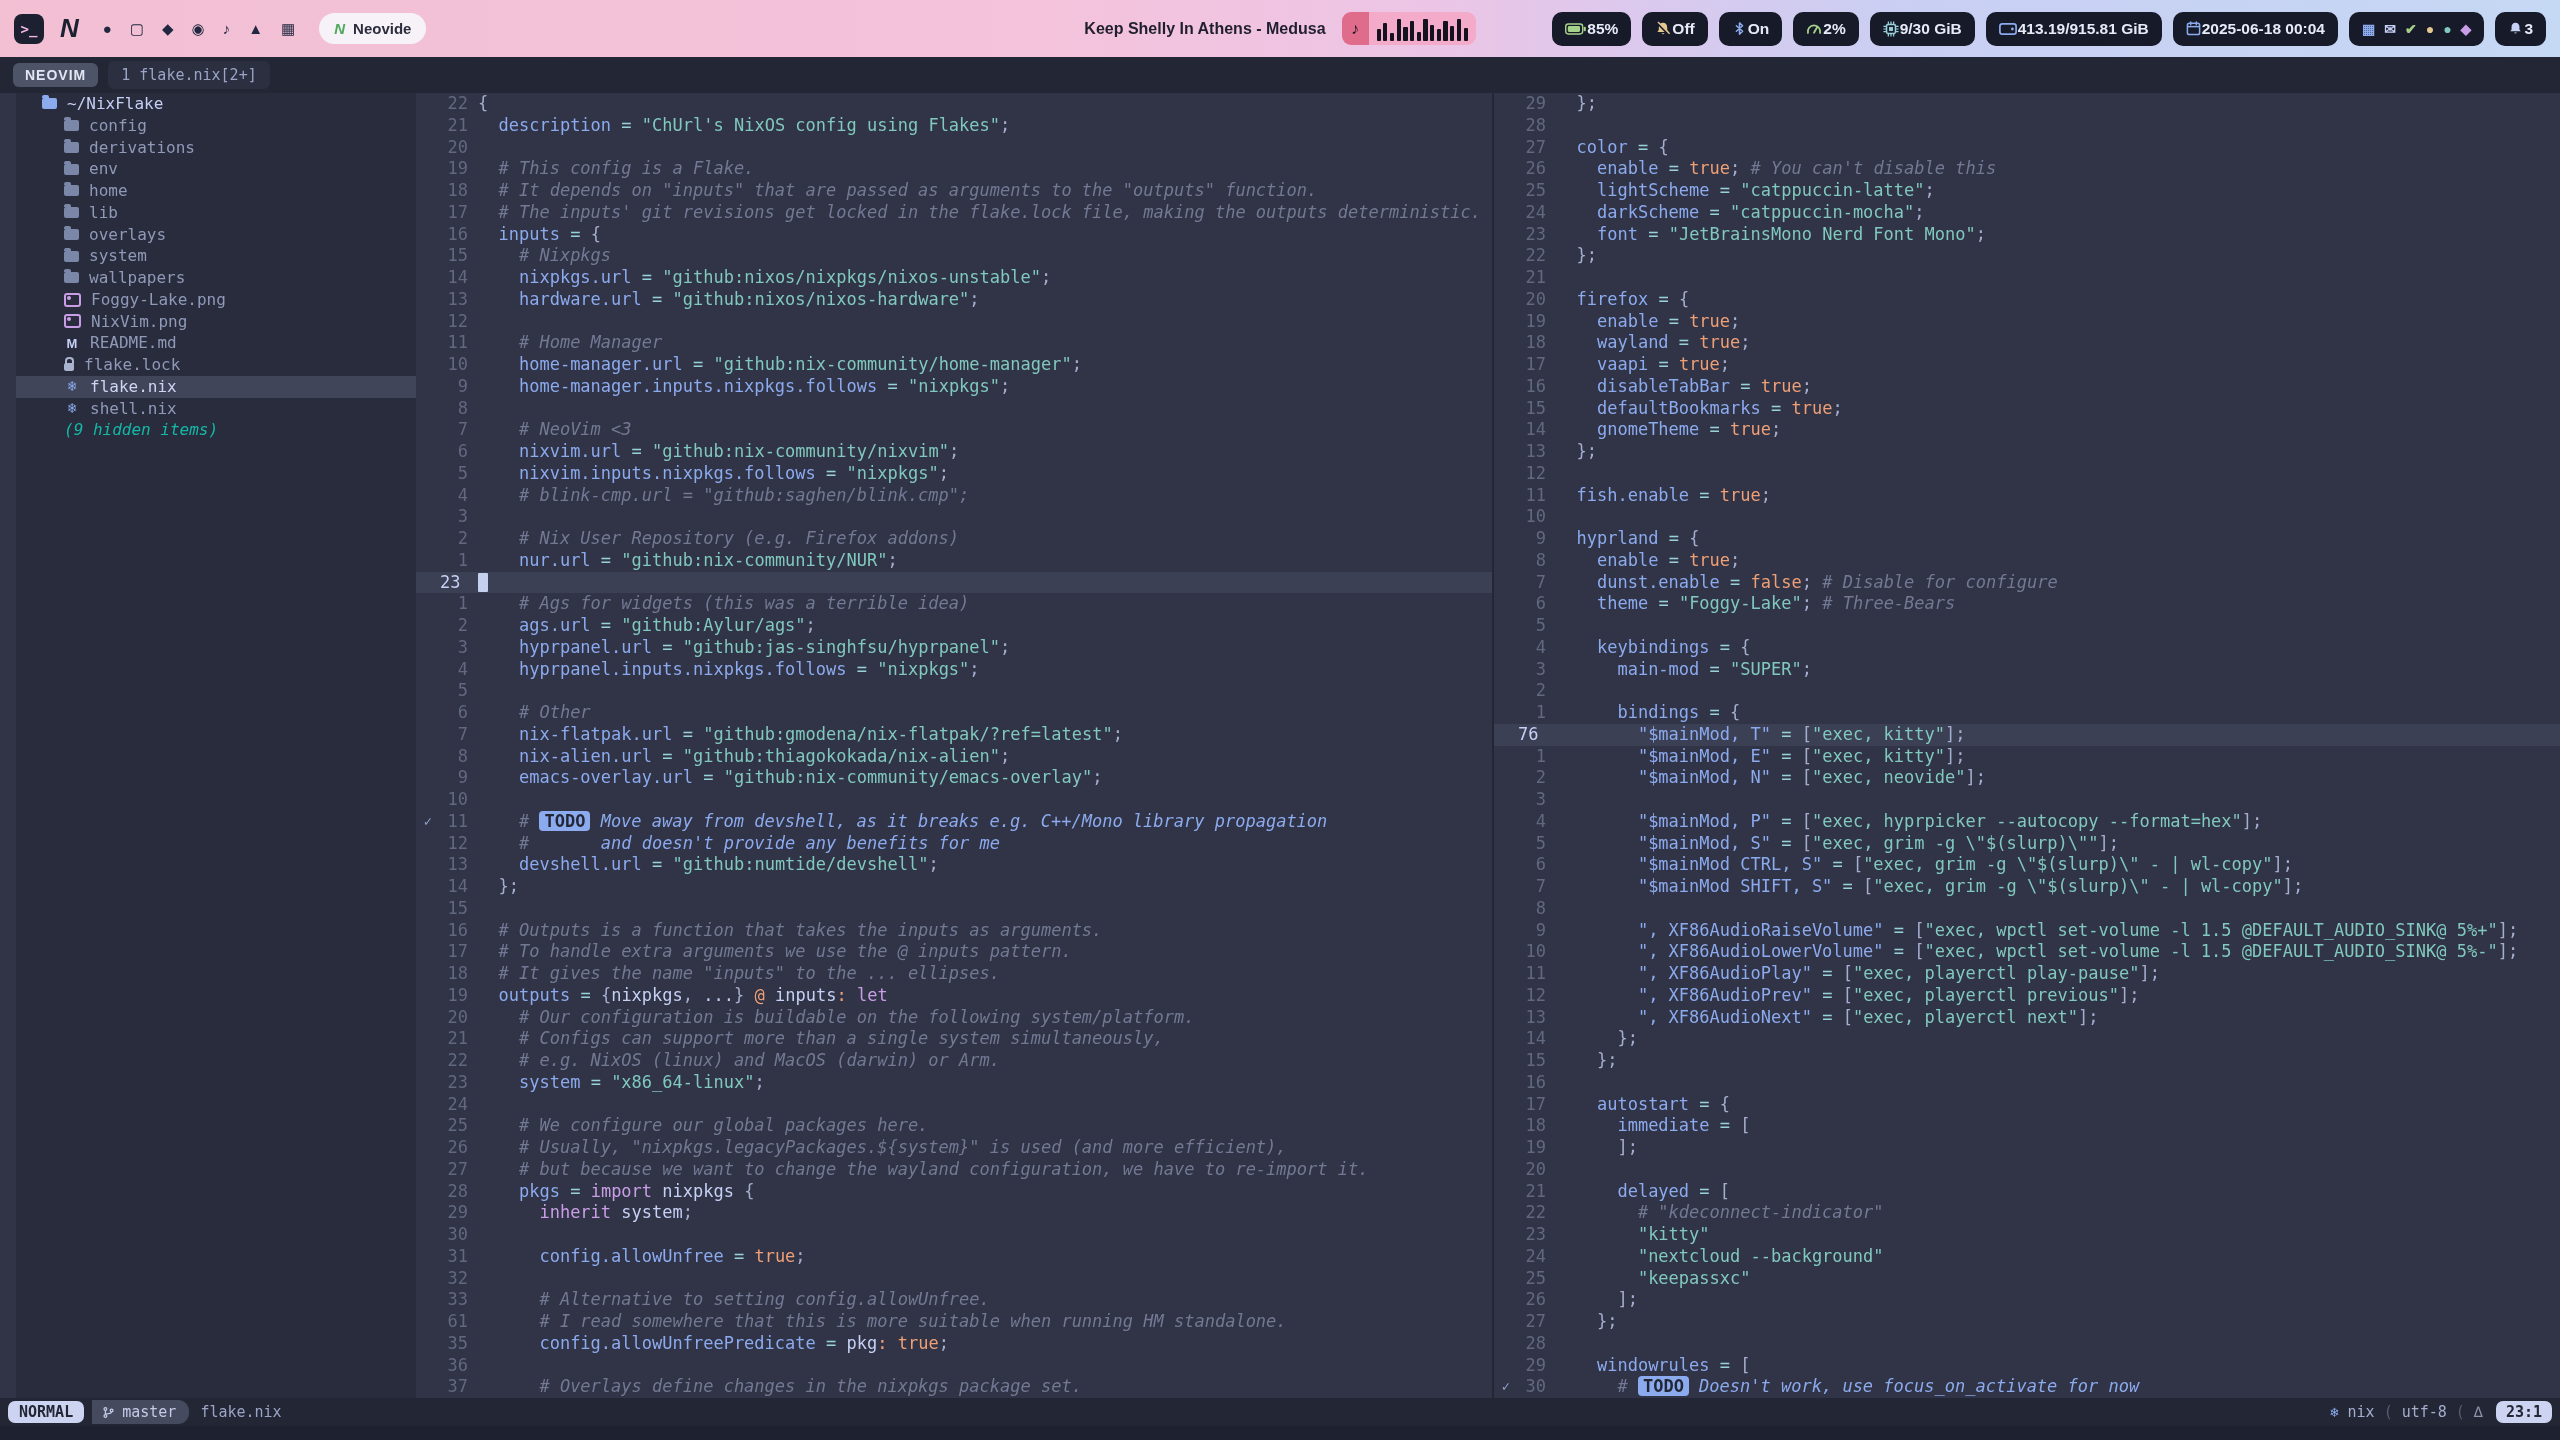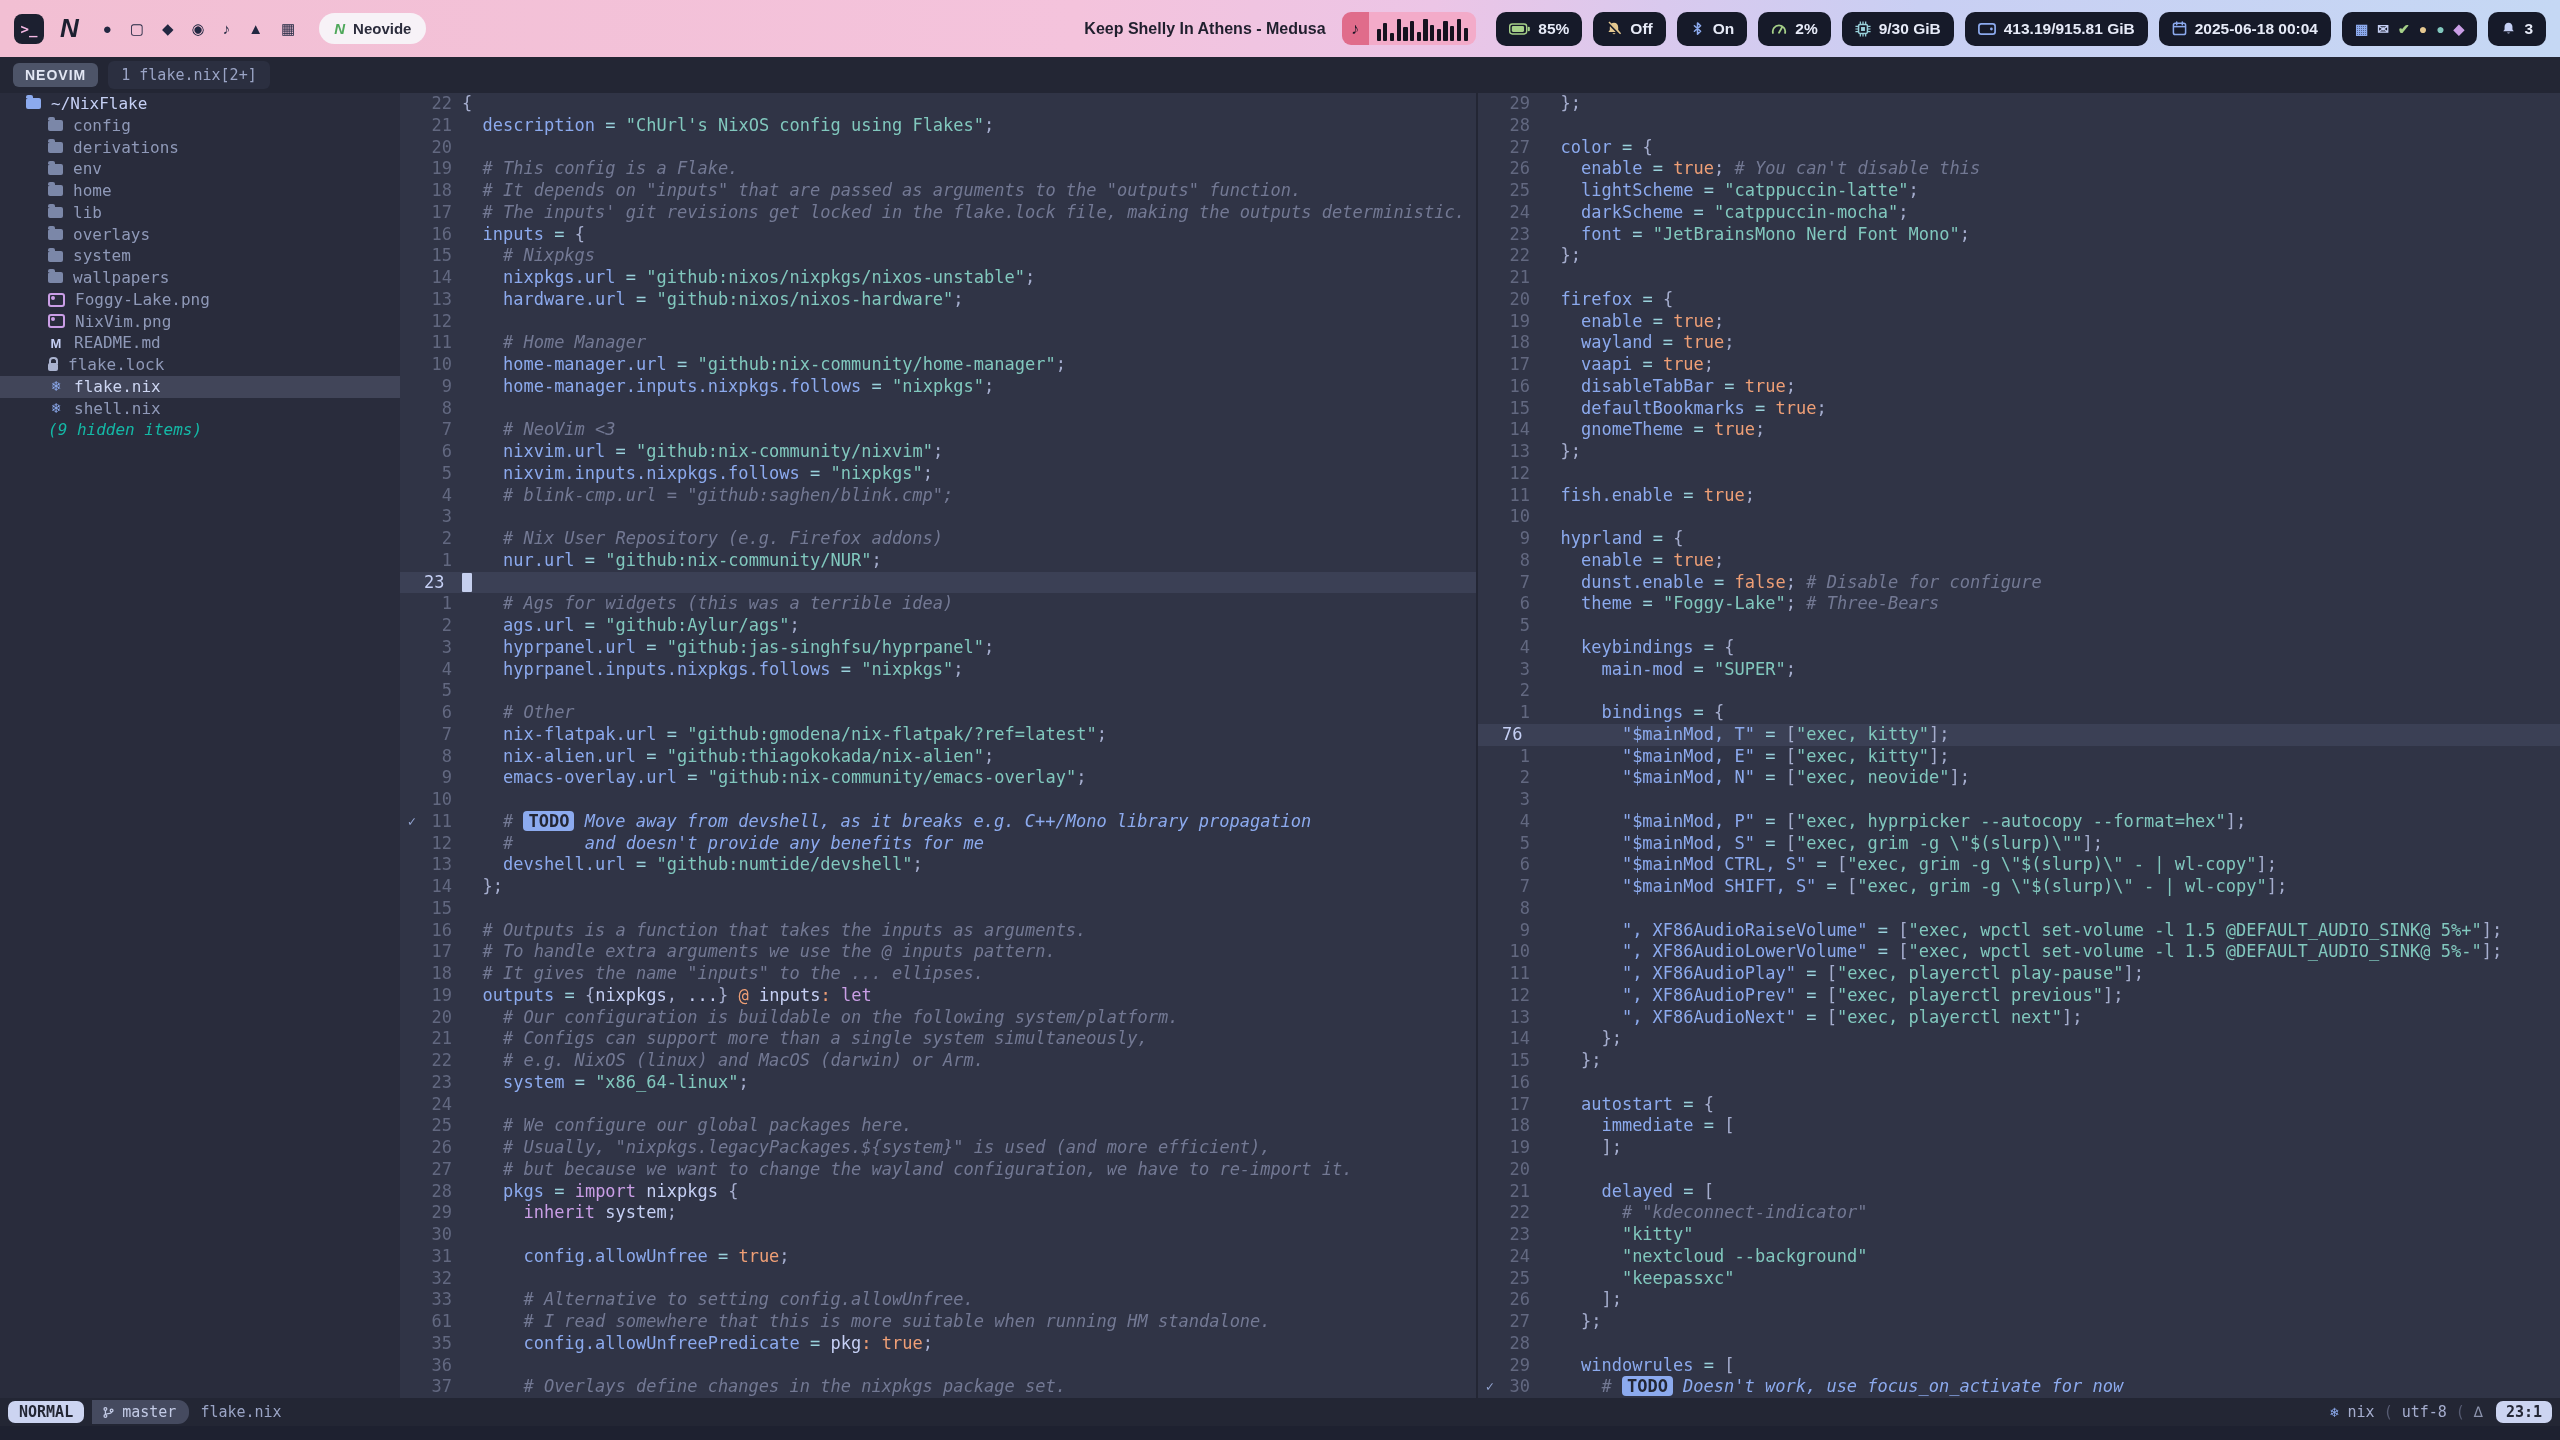--- a/index.html
+++ b/index.html
@@ -17,34 +17,34 @@
   .workspaces{display:flex;gap:18px;margin-left:8px;color:#222741;font-size:15px;}
   .workspaces span{cursor:default;}
   .active-win{display:flex;align-items:center;gap:8px;background:#f7f2f7;border-radius:16px;height:31px;
     padding:0 15px;font-size:15px;font-weight:700;color:#2c2c3c;margin-left:8px;}
   .aw-icon{color:#4fa85b;font-weight:800;font-style:italic;}
   .song{font-size:16px;font-weight:700;color:#201f2e;}
   .visualizer{display:flex;align-items:stretch;height:33px;border-radius:9px;overflow:hidden;}
   .vis-note{width:27px;background:#e06c8b;color:#1b1525;display:flex;align-items:center;justify-content:center;font-size:16px;}
   .vis-bars{display:flex;align-items:flex-end;gap:2.5px;background:#f3abc9;padding:4px 8px;}
   .vis-bars span{width:4.2px;background:#15121f;border-radius:1px;}
-  .pill{display:flex;align-items:center;gap:8px;height:34px;padding:0 13px;border-radius:10px;
+  .pill{display:flex;align-items:center;gap:1px;height:34px;padding:0 13px;border-radius:10px;
     background:#161a29;color:#e7ebf8;font-size:15.5px;font-weight:600;}
   .pill svg{display:block;flex:none;}
   .tray{gap:9px;font-size:14px;}
   .t-ic{line-height:1;}
 
   
   .nvim{position:absolute;top:57px;left:0;right:0;bottom:0;display:flex;flex-direction:column;background:#303446;}
   .tabline{height:36px;background:#232634;display:flex;align-items:center;padding-left:13px;gap:10px;flex:none;}
   .neovim-pill{background:#4d5468;color:#e3e7f4;font:700 14px "Liberation Sans",sans-serif;
     letter-spacing:1px;padding:4px 12px;border-radius:6px;}
   .buffer-tab{color:#9aa4c5;font:15px "DejaVu Sans Mono",monospace;background:#2b2f40;padding:5px 13px;border-radius:6px;}
 
-  .editor-body{height:1305px;display:flex;overflow:hidden;flex:none;--lh:21.75px;}
+  .editor-body{height:1305px;display:flex;overflow:hidden;flex:none;padding-left:16px;--lh:21.75px;}
 
   
   .tree{width:400px;background:#292c3c;font:16px/var(--lh) "DejaVu Sans Mono",monospace;color:#8f99b8;overflow:hidden;flex:none;}
   .tree-row{height:var(--lh);display:flex;align-items:center;padding-left:48px;}
   .tree-row.root{padding-left:26px;color:#c6d0f5;}
   .tree-row.selected{background:#414559;color:#cdd6f2;}
   .tree-row.hint{color:#14b8a6;font-style:italic;}
   .tree-label{white-space:pre;}
   .ic{flex:none;margin-right:10px;display:inline-flex;align-items:center;justify-content:center;width:16px;height:16px;}
   .ic-folder{width:15px;height:11px;background:#7b87a8;border-radius:2px;position:relative;}

